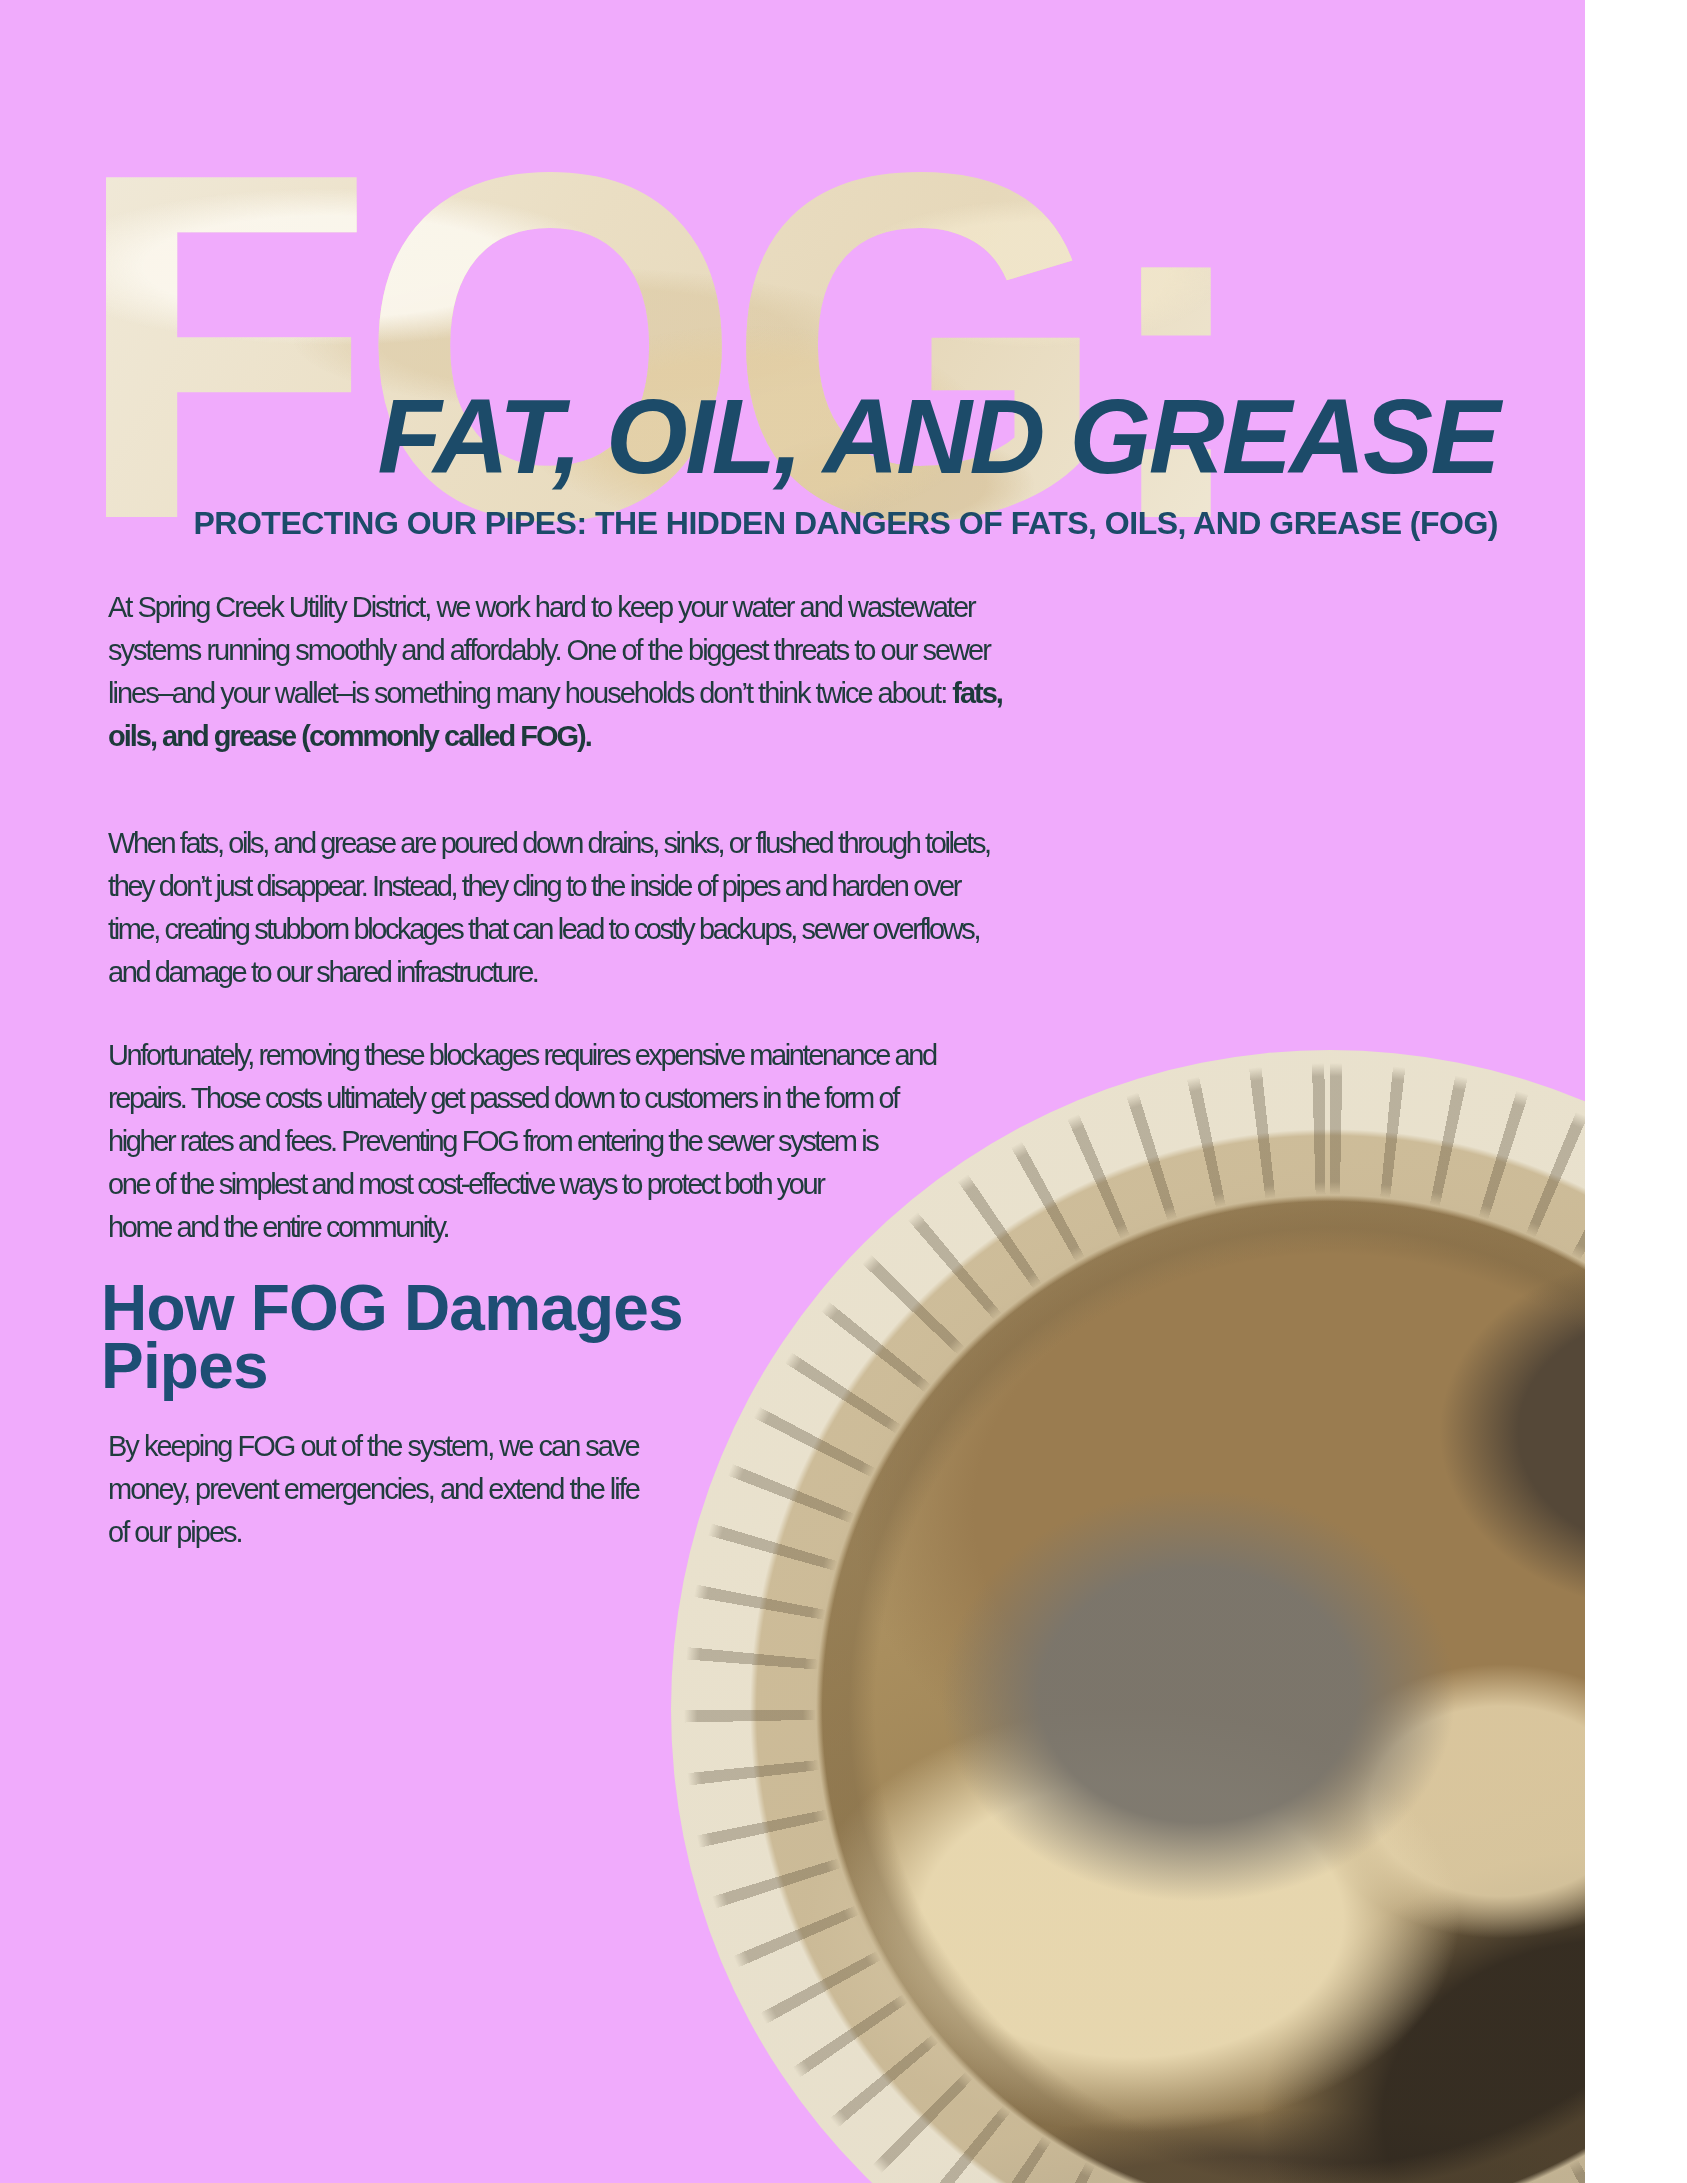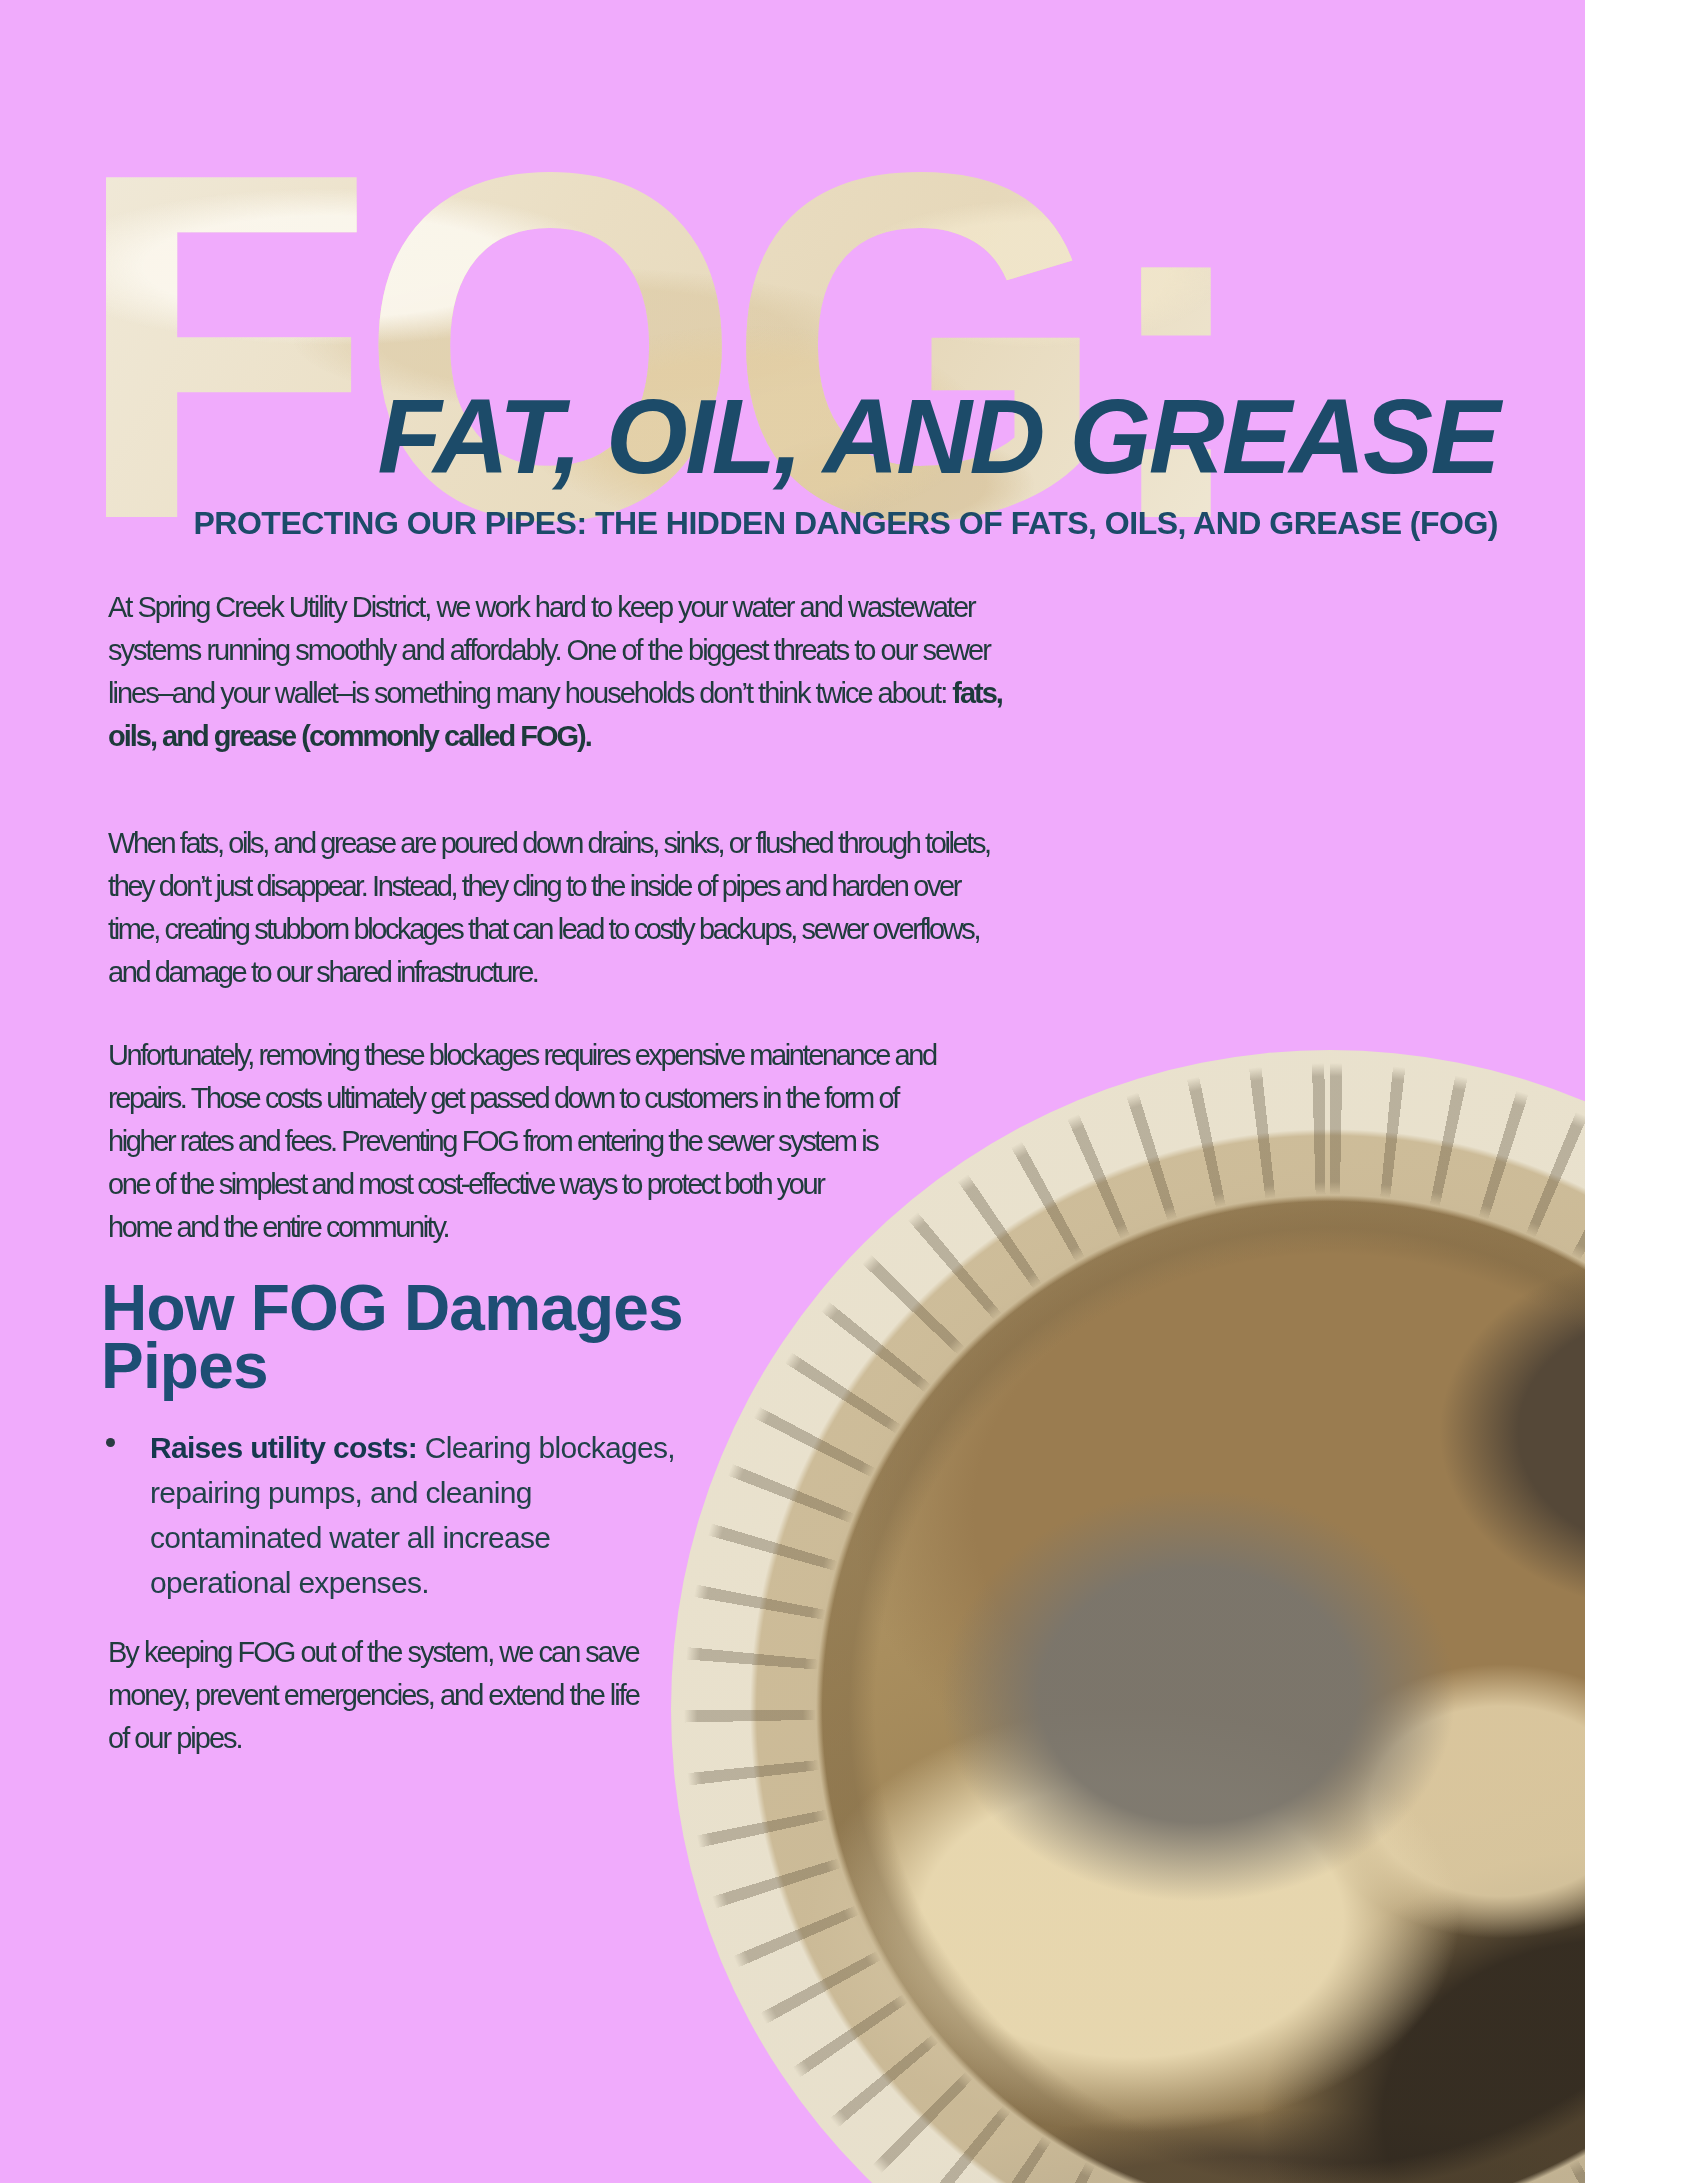--- a/index.html
+++ b/index.html
@@ -104,22 +104,19 @@
 
     <p class="p1"><span>At Spring Creek Utility District, we work hard to keep your water and wastewater systems running smoothly and affordably. One of the biggest threats to our sewer lines–and your wallet–is something many households don’t think twice about: </span><strong>fats, oils, and grease (commonly called FOG).</strong></p>
 
     <p class="p2">When fats, oils, and grease are poured down drains, sinks, or flushed through toilets, they don’t just disappear. Instead, they cling to the inside of pipes and harden over time, creating stubborn blockages that can lead to costly backups, sewer overflows, and damage to our shared infrastructure.</p>
 
     <p class="p3">Unfortunately, removing these blockages requires expensive maintenance and repairs. Those costs ultimately get passed down to customers in the form of higher rates and fees. Preventing FOG from entering the sewer system is one of the simplest and most cost-effective ways to protect both your home and the entire community.</p>
 
     <h2 class="section-heading">How FOG Damages Pipes</h2>
 
     <ul class="damage-list">
-      <li>
-        <span class="bullet-dot"></span><strong>Raises utility costs:</strong><span> Clearing blockages, repairing pumps, and cleaning contaminated water all increase operational expenses.</span>
-      </li>
     </ul>
 
     <p class="closing">By keeping FOG out of the system, we can save money, prevent emergencies, and extend the life of our pipes.</p>
   </div>
 
 </div>
 
 
 </body></html>

